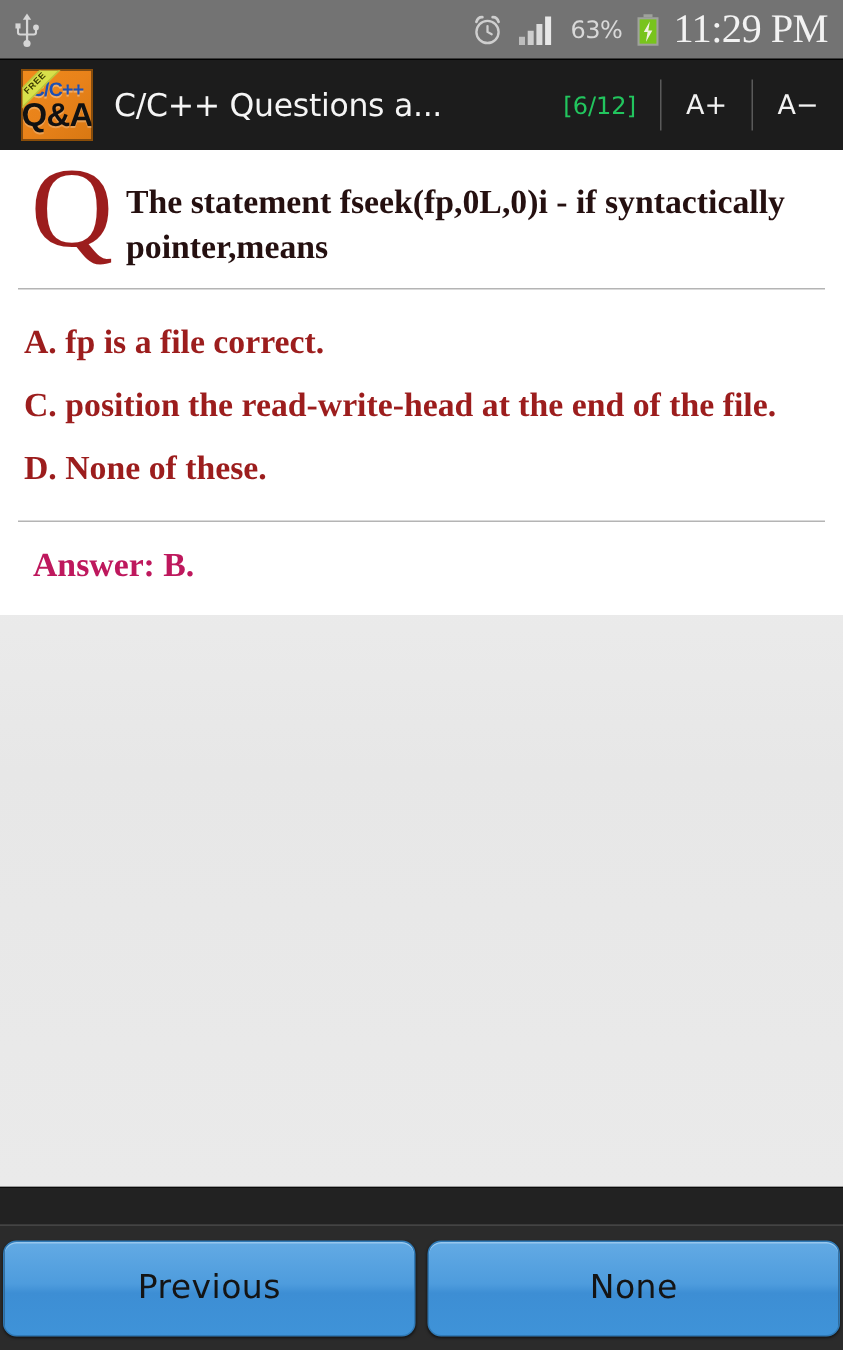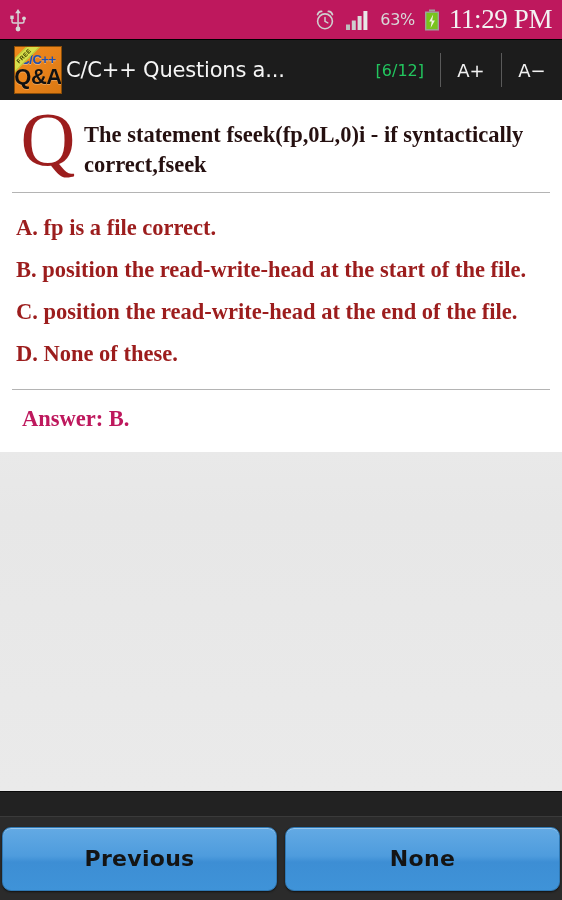--- a/index.html
+++ b/index.html
@@ -18,21 +18,21 @@
     height: 900px;
     background: #e9e9e9;
     display: flex;
     flex-direction: column;
   }
 
   
   .status-bar {
     height: 40px;
     flex: 0 0 40px;
-    background: #be185d;
+    background: #737373;
     display: flex;
     padding: 0 10px 0 8px;
     border-bottom: 1px solid #000;
   }
   .status-left { display: flex; align-items: center; gap: 8px; }
   .status-right {
     margin-left: auto;
     display: flex;
     align-items: center;
     gap: 9px;
@@ -105,21 +105,21 @@
     text-align: center;
     letter-spacing: 0.5px;
     transform: rotate(-45deg);
     line-height: 8px;
     border-top: 1px solid #b9c43a;
     border-bottom: 1px solid #b9c43a;
   }
   .app-title {
     color: #f5f5f5;
     font-size: 21px;
-    margin-left: 4px;
+    margin-left: 14px;
     white-space: nowrap;
     overflow: hidden;
     flex: 1 1 auto;
     font-family: "DejaVu Sans", sans-serif;
     letter-spacing: -0.2px;
   }
   .hdr-counter {
     color: #22c55e;
     font-size: 16px;
     font-family: "DejaVu Sans", sans-serif;
@@ -205,21 +205,20 @@
     border-bottom: 1px solid #3a3a3a;
   }
   .nav-bar {
     height: 83px;
     flex: 0 0 83px;
     background: #2b2b2b;
     display: flex;
     align-items: center;
     padding: 0 2px;
     gap: 8px;
-    font-weight: bold;
   }
   .nav-btn {
     flex: 1 1 0;
     height: 64px;
     border-radius: 9px;
     background: linear-gradient(180deg, #63aae4 0%, #4e9cdd 45%, #3d8ed4 55%, #3f93d8 100%);
     border: 1px solid #2f79b5;
     box-shadow: inset 0 1px 0 rgba(255,255,255,.35),
                 0 1px 2px rgba(0,0,0,.6);
     color: #141414;
@@ -293,27 +292,26 @@
     <div class="hdr-btn">A+</div>
     <div class="hdr-divider"></div>
     <div class="hdr-btn">A−</div>
   </div>
 
   <div class="content-scroll">
     <div class="qa-card">
 
       <div class="q-row">
         <div class="q-mark">Q</div>
-        <div class="q-text">The statement fseek(fp,0L,0)i - if syntactically correct,fseek</div>
+        <div class="q-text">The statement fseek(fp,0L,0)i - if syntactically pointer,means</div>
       </div>
 
       <div class="rule"></div>
 
       <div class="opt">A. fp is a file correct.</div>
-      <div class="opt">B. position the read-write-head at the start of the file.</div>
       <div class="opt">C. position the read-write-head at the end of the file.</div>
       <div class="opt">D. None of these.</div>
 
       <div class="rule second"></div>
 
       <div class="answer">Answer: B.</div>
     </div>
   </div>
 
   <div class="nav-sep"></div>

